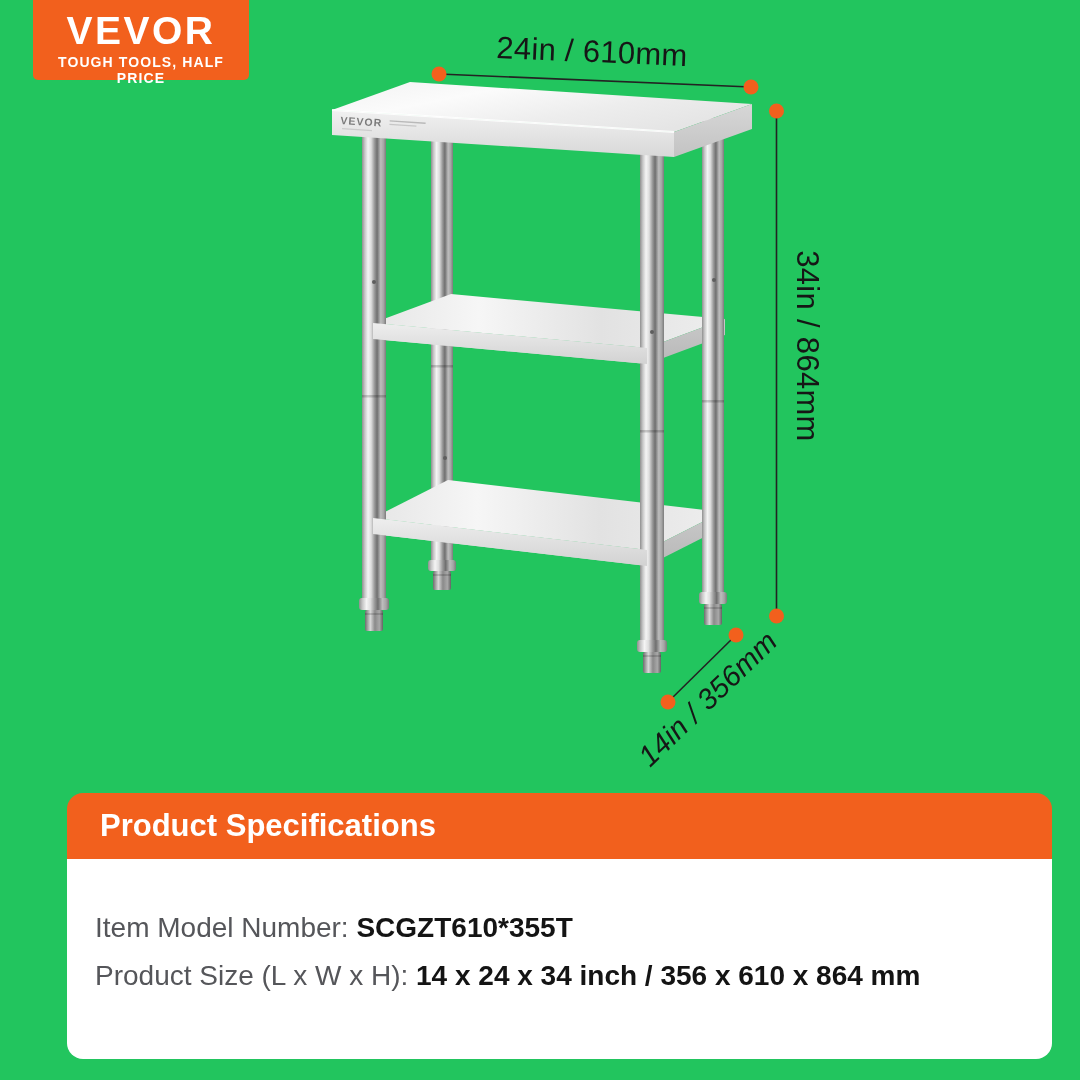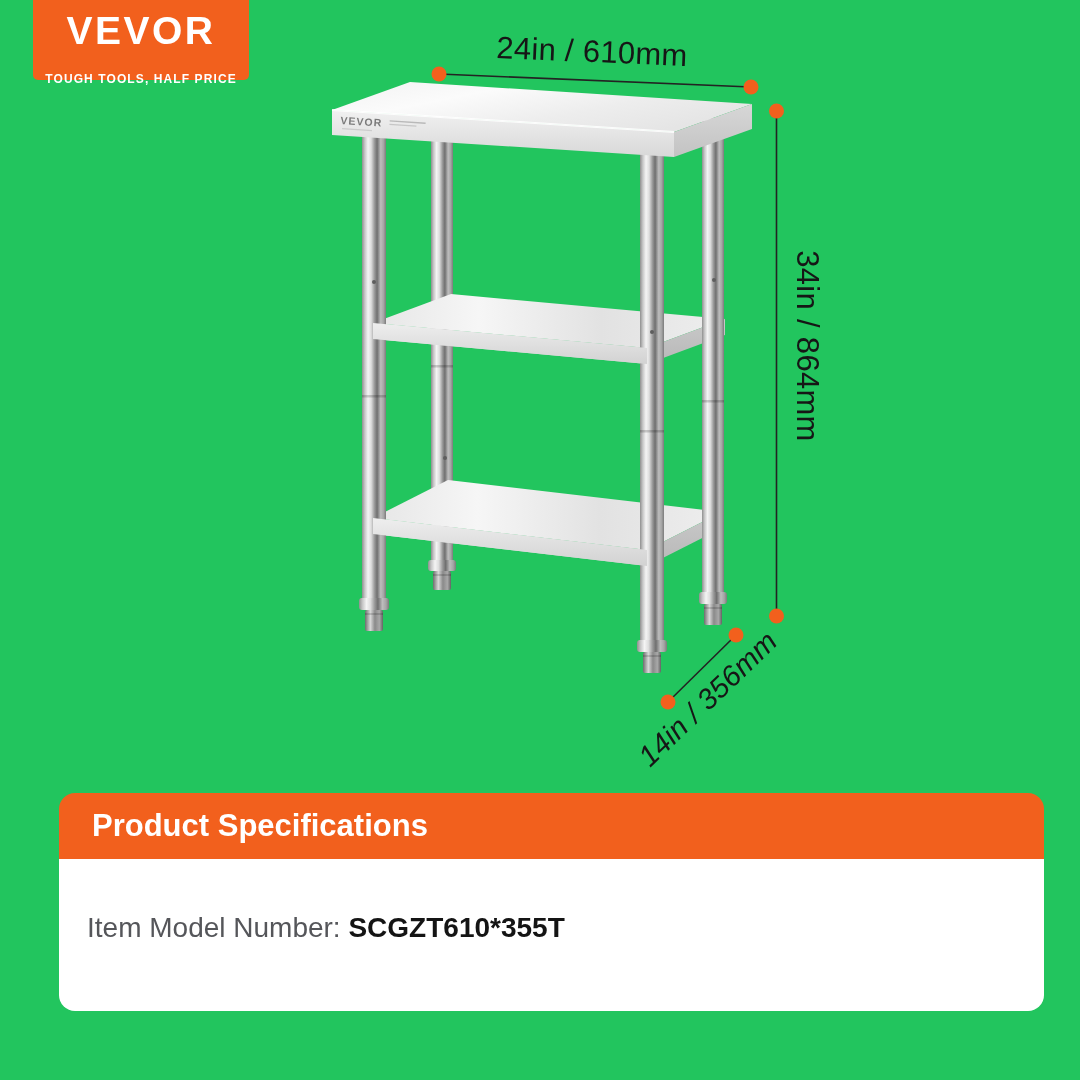--- a/index.html
+++ b/index.html
@@ -7,39 +7,39 @@
     position:relative;width:1080px;height:1080px;overflow:hidden;
     background:#22c55e;
     font-family:"Liberation Sans",sans-serif;
   }
   
   .logo{
     position:absolute;left:33px;top:0;width:216px;height:80px;
     background:#f2601d;border-radius:0 0 5px 5px;color:#fff;text-align:center;
   }
   .logo-brand{margin-top:11px;font-size:39px;font-weight:800;letter-spacing:2.5px;line-height:1;}
-  .logo-tagline{margin-top:22px;font-size:12px;font-weight:700;letter-spacing:1.1px;}
+  .logo-tagline{margin-top:4px;font-size:14px;font-weight:700;letter-spacing:1.1px;}
   
   .stage{position:absolute;left:0;top:0;width:1080px;height:780px;}
   .stage svg{position:absolute;left:0;top:0;}
   .dim{
     position:absolute;font-size:31px;color:#161616;white-space:nowrap;
     letter-spacing:0.3px;transform-origin:center;
   }
   .dim-top{left:592px;top:52px;transform:translate(-50%,-50%) rotate(2.4deg);}
   .dim-right{left:807px;top:346px;transform:translate(-50%,-50%) rotate(90deg);}
   .dim-depth{left:708px;top:699px;transform:translate(-50%,-50%) rotate(-44deg);font-style:italic;font-size:29px;}
   
-  .spec-card{position:absolute;left:59px;top:793px;width:985px;}
+  .spec-card{position:absolute;left:67px;top:793px;width:985px;}
   .spec-header{
     height:66px;background:#f2601d;border-radius:16px 16px 0 0;
     line-height:66px;padding-left:33px;color:#ffffff;font-size:31px;font-weight:700;
   }
   .spec-body{
-    background:#ffffff;border-radius:0 0 16px 16px;height:152px;
+    background:#ffffff;border-radius:0 0 16px 16px;height:200px;
     box-sizing:border-box;padding:52px 20px 0 28px;
   }
   .spec-row{margin:0 0 14px 0;font-size:28px;color:#55565a;line-height:34px;}
   .spec-value{color:#141414;font-weight:700;}
 </style>
 </head>
 <body>
 
 <div class="canvas">
 
@@ -184,16 +184,17 @@
     <div class="dim dim-right">34in / 864mm</div>
     <div class="dim dim-depth">14in / 356mm</div>
   </div>
 
   <div class="spec-card">
     <div class="spec-header">
       <span>Product Specifications</span>
     </div>
     <div class="spec-body">
       <p class="spec-row"><span class="spec-label">Item Model Number: </span><span class="spec-value">SCGZT610*355T</span></p>
+      <p class="spec-row"><span class="spec-label">Product Size (L x W x H): </span><span class="spec-value">14 x 24 x 34 inch / 356 x 610 x 864 mm</span></p>
     </div>
   </div>
 
 </div>
 
 </body></html>

